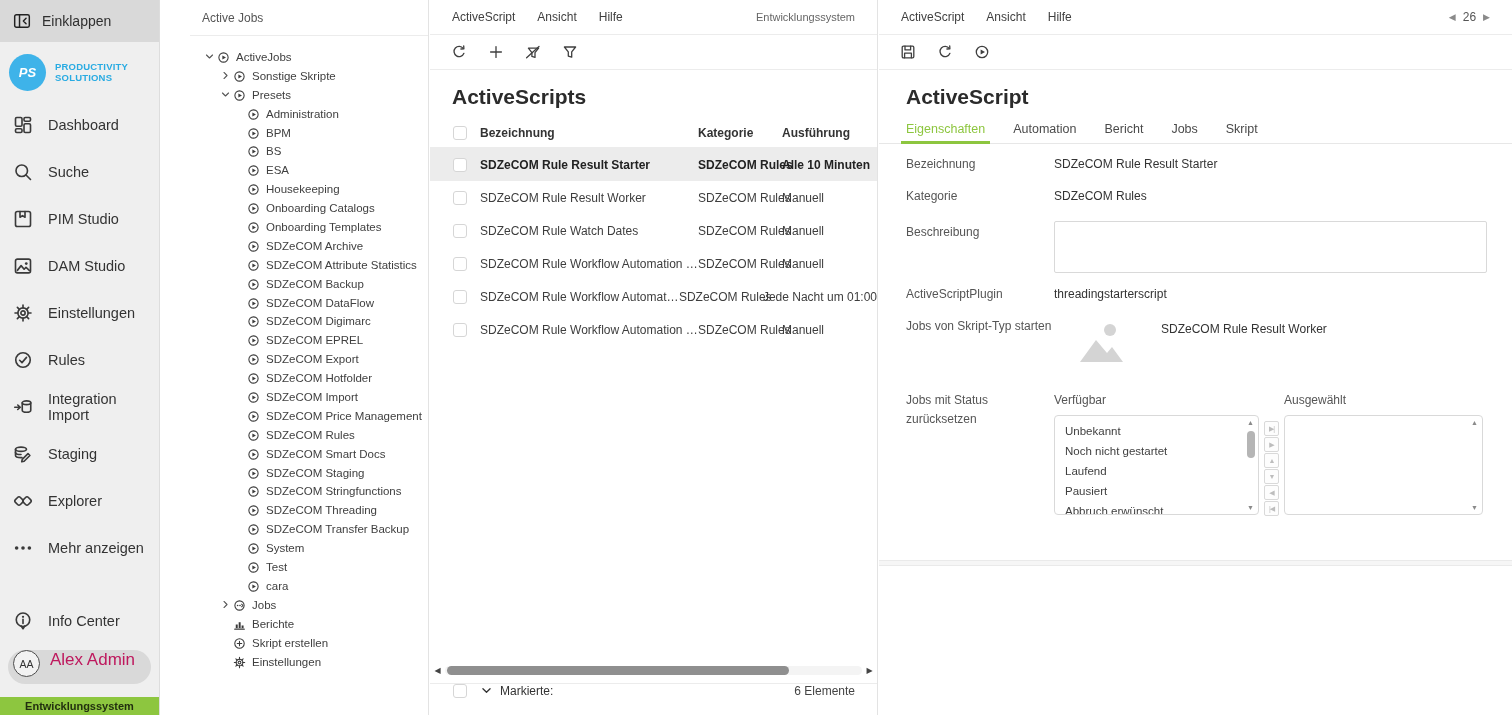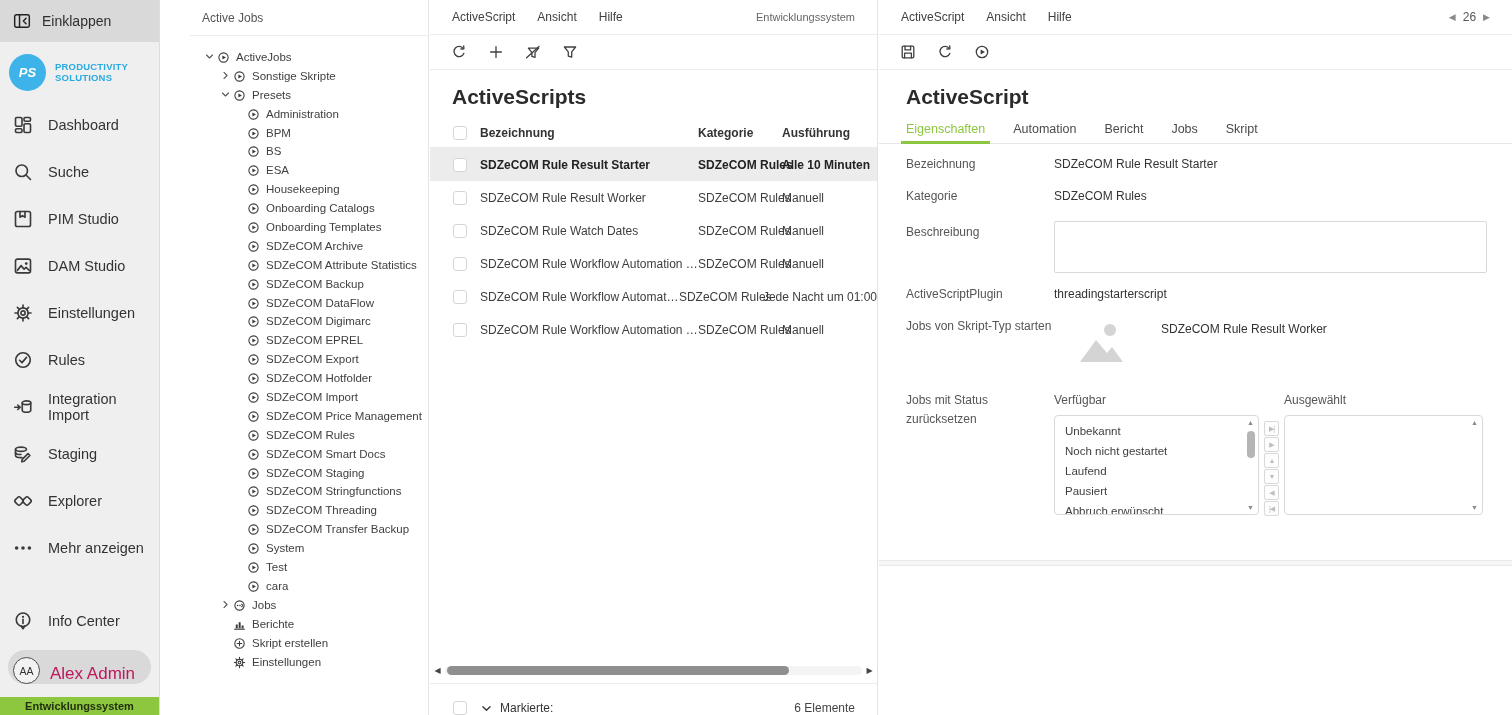--- a/index.html
+++ b/index.html
@@ -11,21 +11,21 @@
   .sidebar{position:absolute;left:0;top:0;width:160px;height:715px;background:#efefef;border-right:1px solid #ddd}
   .collapse-row{height:42px;background:#d9d9d9;display:flex;align-items:center;gap:11px;padding:0 13px;font-size:14px;color:#2f2f2f;cursor:pointer}
   .collapse-row .ic{width:18px;height:18px;color:#222}
   .logo-row{display:flex;align-items:center;gap:9px;padding:12px 9px 6px 9px}
   .ps-badge{width:37px;height:37px;border-radius:50%;background:#3eb3e9;border:3px solid #aede f5;border-color:#aadef5;color:#fff;display:flex;align-items:center;justify-content:center;font-style:italic;font-weight:bold;font-size:13px;flex:none}
   .logo-text{color:var(--blue,#29abe2);font-size:9.5px;font-weight:bold;line-height:1.15;letter-spacing:.2px}
   .nav{list-style:none;margin-top:4px}
   .nav li{display:flex;align-items:center;gap:15px;height:47px;padding:0 13px;font-size:14.5px;color:#333;cursor:pointer}
   .nav li .ic{width:20px;height:20px;color:#3a3a3a;flex:none}
   .nav li.info-gap{margin-top:26px}
-  .user-pill{margin:6px 8px 0 8px;height:34px;border-radius:17px;background:#d9d9d9;display:flex;align-items:flex-end;gap:10px;padding:0 5px;cursor:pointer}
+  .user-pill{margin:6px 8px 0 8px;height:34px;border-radius:17px;background:#d9d9d9;display:flex;align-items:flex-start;gap:10px;padding:0 5px;cursor:pointer}
   .avatar{width:27px;height:27px;border-radius:50%;border:1.5px solid #4c4c4c;background:#f2f2f2;display:flex;align-items:center;justify-content:center;font-size:10.5px;color:#333;flex:none}
   .user-name{font-size:17px;color:#be185d}
   .env-bar{position:absolute;left:0;bottom:0;width:100%;height:18px;background:var(--accent,#8dc63f);display:flex;align-items:center;justify-content:center;font-size:11px;font-weight:bold;color:#22300f}
 
   
   .tree-panel{position:absolute;left:190px;top:0;width:239px;height:715px;background:#fff;border-right:1px solid #e3e3e3}
   .tree-head{height:36px;display:flex;align-items:center;padding:0 12px;font-size:12px;color:#555;border-bottom:1px solid #ececec}
   .tree{padding-top:15px}
   .tnode{display:flex;align-items:flex-start;height:18.9px;font-size:11.5px;color:#404040;cursor:pointer;white-space:nowrap}
   .tnode .exp{width:15px;height:11px;color:#555;flex:none}
@@ -52,21 +52,21 @@
   .c-name{margin-left:13px;width:218px;overflow:hidden;white-space:nowrap;text-overflow:ellipsis}
   .c-cat{width:84px;white-space:nowrap}
   .c-exec{flex:1;white-space:nowrap}
   .thead{height:30px;margin-top:9px;border-bottom:1px solid #ececec;font-size:12px;font-weight:bold;color:#333}
   .trow{height:33px;font-size:12px;color:#3d3d3d;cursor:pointer}
   .trow.selected{background:var(--selrow,#ececec);font-weight:bold;color:#222}
   .hscroll{position:absolute;left:0;right:0;bottom:38px;height:13px;display:flex;align-items:center;gap:3px;padding:0 3px}
   .hs-arrow{font-size:8px;color:#444;width:9px;text-align:center;cursor:pointer;line-height:13px}
   .hs-track{flex:1;height:9px;background:#f4f4f4;border-radius:5px;position:relative}
   .hs-thumb{position:absolute;left:2px;top:0;height:9px;width:82%;background:#8f8f8f;border-radius:5px;cursor:grab}
-  .list-footer{position:absolute;left:0;right:0;bottom:0;height:32px;border-top:1px solid #ececec;display:flex;align-items:flex-end;padding:0 22px 0 23px;font-size:12px;color:#333}
+  .list-footer{position:absolute;left:0;right:0;bottom:0;height:32px;border-top:1px solid #ececec;display:flex;align-items:flex-start;padding:0 22px 0 23px;font-size:12px;color:#333}
   .list-footer .chev{width:13px;height:13px;color:#333;margin-left:13px}
   .list-footer .marked{margin-left:7px}
   .list-footer .count{margin-left:auto;color:#444}
 
   
   .detail-panel{position:absolute;left:879px;top:0;width:633px;height:715px;background:#fff}
   .pag{margin-left:auto;display:flex;align-items:center;gap:7px}
   .pag .arr{font-size:9px;color:#8a8a8a;cursor:pointer}
   .pag .val{font-size:12px;color:#555}
   .detail-title{margin:15px 0 0 27px;font-size:21px;font-weight:bold;color:#2b2b2b}

